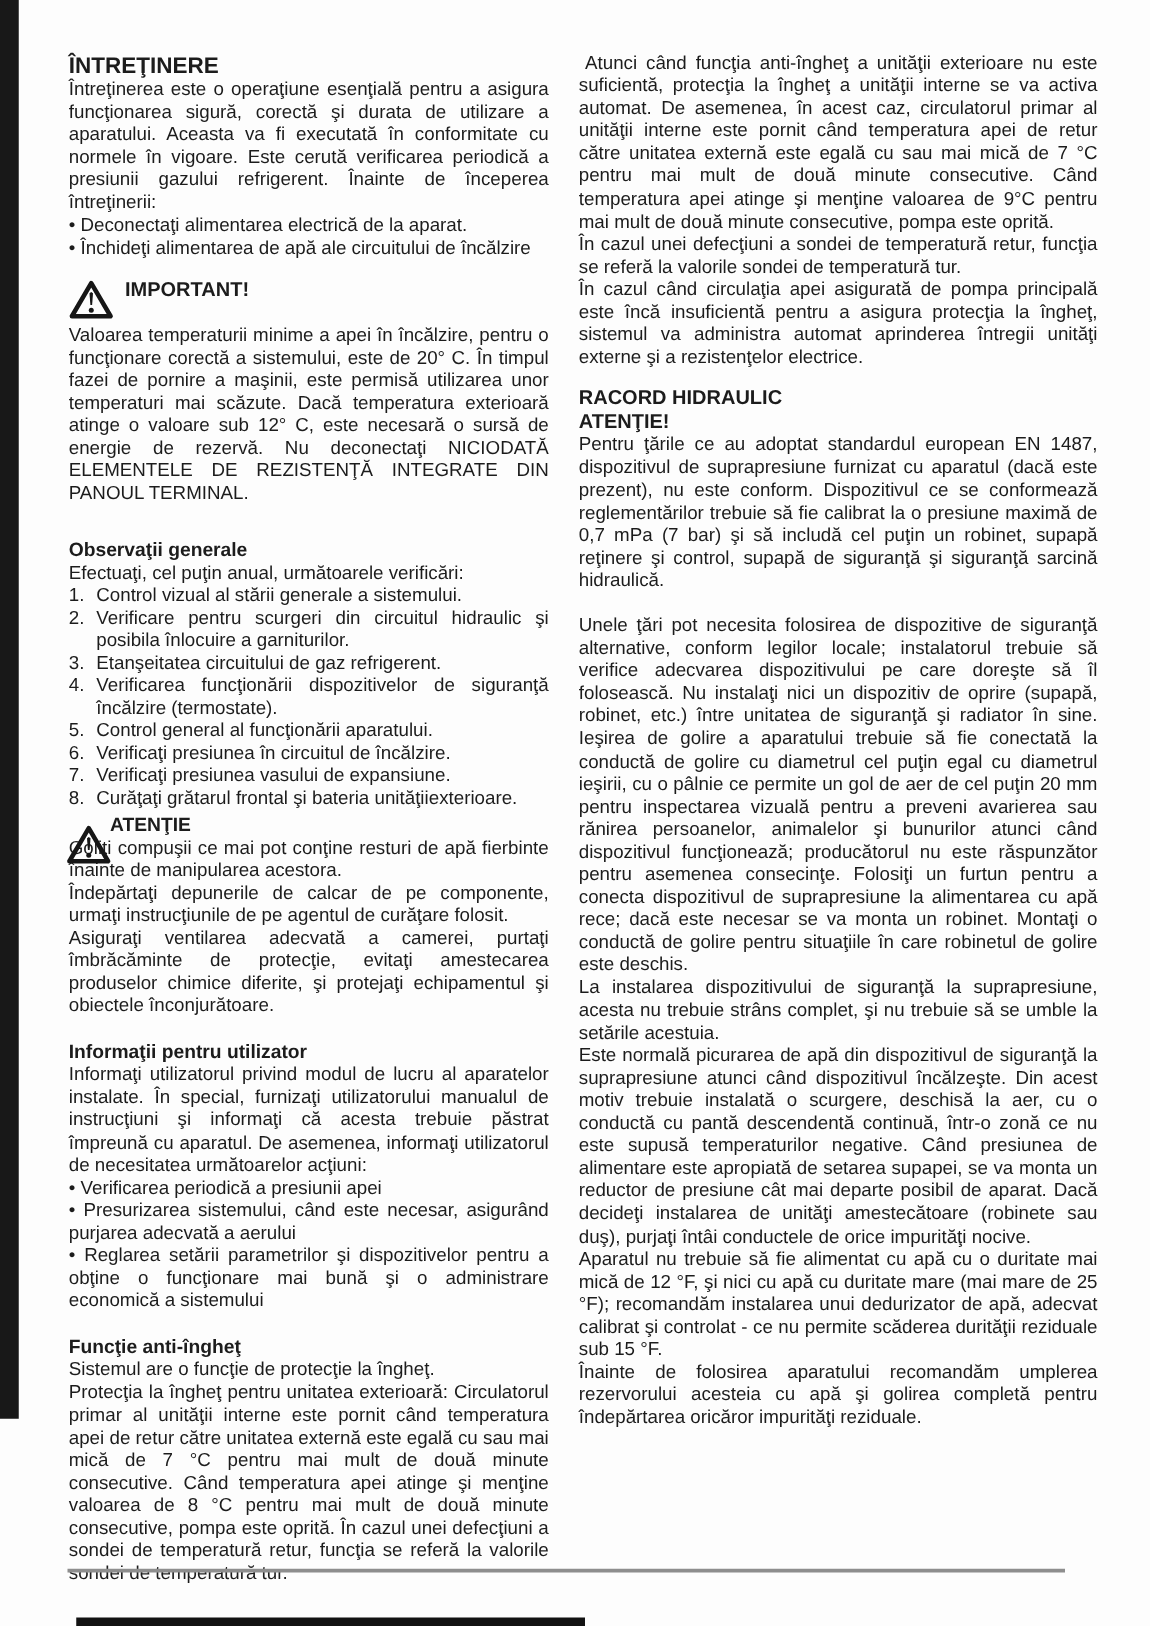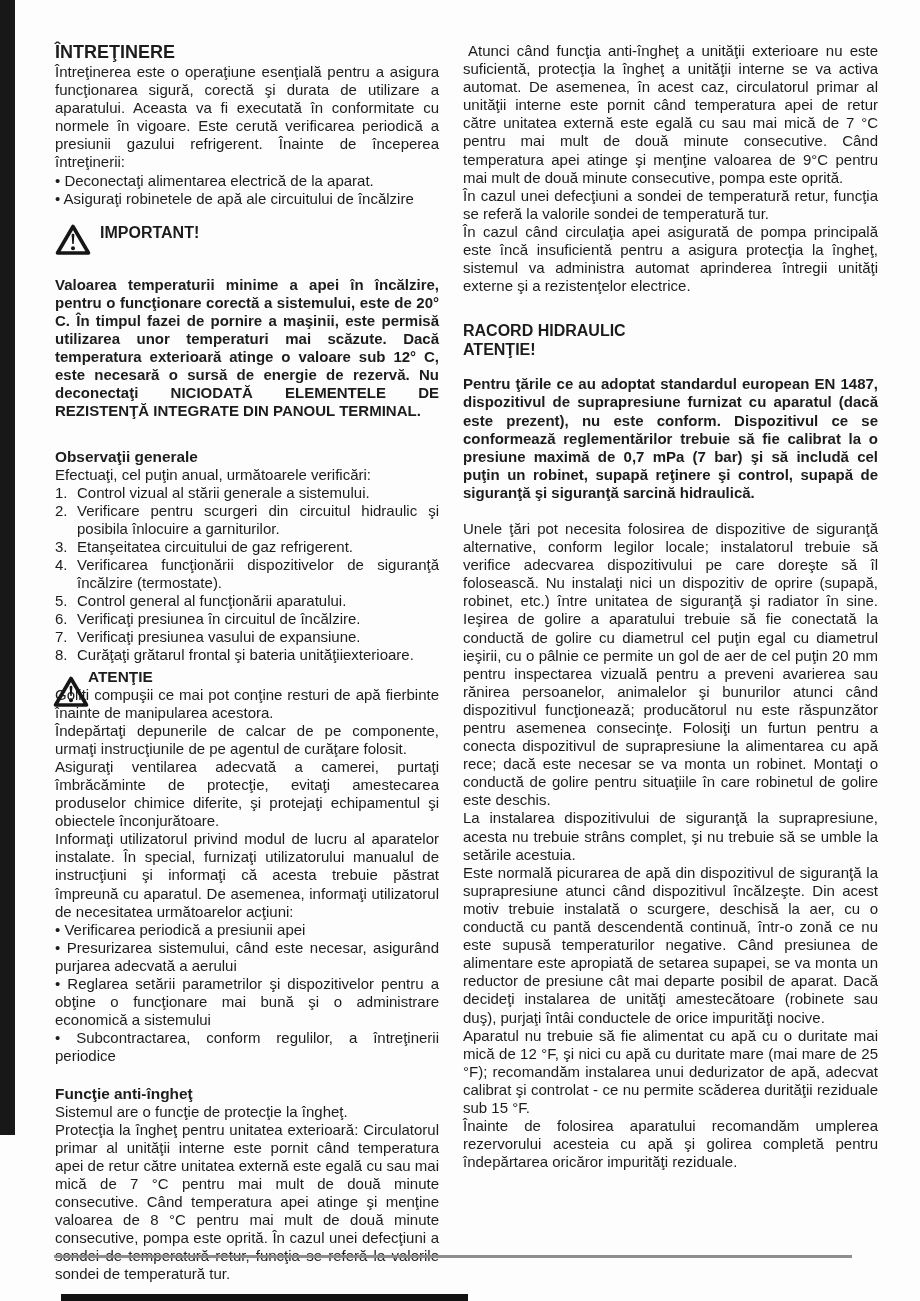--- a/index.html
+++ b/index.html
@@ -28,24 +28,24 @@
     line-height: 18.1px;
     text-align: justify;
   }
   .col-left  { left: 55px;  width: 384px; }
   .col-right { left: 463px; width: 415px; }
 
   h1 { font-size: 18px; font-weight: bold; line-height: 21px; text-align: left; }
   h2 { font-size: 15.4px; font-weight: bold; line-height: 19px; text-align: left; }
   h2.caps { font-size: 16px; }
   p  { margin: 0; }
-  .bold { font-weight: bold; margin-top: 16px; }
+  .bold { font-weight: normal; }
   .mt16 { margin-top: 26px; }
   .mt18 { margin-top: 18px; }
-  .mt26 { margin-top: 26px; }
+  .mt26 { margin-top: 14px; }
 
   .bullet-line { text-align: left; }
 
   .important-row {
     display: flex;
     gap: 9px;
     margin-top: 16px;
     height: 36px;
   }
   .important-row .imp-label {
@@ -85,21 +85,21 @@
 </head>
 <body>
 
 <div class="page">
   <div class="edge-bar"></div>
 
   <div class="col col-left">
     <h1>ÎNTREŢINERE</h1>
     <p>Întreţinerea este o operaţiune esenţială pentru a asigura funcţionarea sigură, corectă şi durata de utilizare a aparatului. Aceasta va fi executată în conformitate cu normele în vigoare. Este cerută verificarea periodică a presiunii gazului refrigerent. Înainte de începerea întreţinerii:</p>
     <p class="bullet-line">• Deconectaţi alimentarea electrică de la aparat.</p>
-    <p class="bullet-line">• Asiguraţi robinetele de apă ale circuitului de încălzire</p>
+    <p class="bullet-line">• Închideţi alimentarea de apă ale circuitului de încălzire</p>
 
     <div class="important-row">
       <span class="tri">
         <svg width="36" height="32" viewBox="0 0 36 32">
           <path d="M18 2.5 L33.5 29 H2.5 Z" fill="none" stroke="#161616" stroke-width="3.6" stroke-linejoin="round"></path>
           <path d="M18 9.5 L19.4 10.5 L18.7 20 H17.3 L16.6 10.5 Z" fill="#161616"></path>
           <circle cx="18" cy="24.2" r="2" fill="#161616"></circle>
         </svg>
       </span>
       <span class="imp-label">IMPORTANT!</span>
@@ -150,25 +150,25 @@
           <path d="M18 2.5 L33.5 29 H2.5 Z" fill="none" stroke="#161616" stroke-width="3.6" stroke-linejoin="round"></path>
           <path d="M18 9.5 L19.4 10.5 L18.7 20 H17.3 L16.6 10.5 Z" fill="#161616"></path>
           <circle cx="18" cy="24.2" r="2" fill="#161616"></circle>
         </svg>
       </span>
       <p>Goliţi compuşii ce mai pot conţine resturi de apă fierbinte înainte de manipularea acestora.</p>
       <p>Îndepărtaţi depunerile de calcar de pe componente, urmaţi instrucţiunile de pe agentul de curăţare folosit.</p>
       <p>Asiguraţi ventilarea adecvată a camerei, purtaţi îmbrăcăminte de protecţie, evitaţi amestecarea produselor chimice diferite, şi protejaţi echipamentul şi obiectele înconjurătoare.</p>
     </div>
 
+    <h2 class="mt18">Informaţii pentru utilizator</h2>
     <p>Informaţi utilizatorul privind modul de lucru al aparatelor instalate. În special, furnizaţi utilizatorului manualul de instrucţiuni şi informaţi că acesta trebuie păstrat împreună cu aparatul. De asemenea, informaţi utilizatorul de necesitatea următoarelor acţiuni:</p>
     <p>• Verificarea periodică a presiunii apei</p>
     <p>• Presurizarea sistemului, când este necesar, asigurând purjarea adecvată a aerului</p>
     <p>• Reglarea setării parametrilor şi dispozitivelor pentru a obţine o funcţionare mai bună şi o administrare economică a sistemului</p>
-    <p>• Subcontractarea, conform regulilor, a întreţinerii periodice</p>
 
     <h2 class="mt18">Funcţie anti-îngheţ</h2>
     <p>Sistemul are o funcţie de protecţie la îngheţ.</p>
     <p>Protecţia la îngheţ pentru unitatea exterioară: Circulatorul primar al unităţii interne este pornit când temperatura apei de retur către unitatea externă este egală cu sau mai mică de 7 °C pentru mai mult de două minute consecutive. Când temperatura apei atinge şi menţine valoarea de 8 °C pentru mai mult de două minute consecutive, pompa este oprită. În cazul unei defecţiuni a sondei de temperatură retur, funcţia se referă la valorile sondei de temperatură tur.</p>
   </div>
 
   <div class="col col-right">
     <p class="indent-first">Atunci când funcţia anti-îngheţ a unităţii exterioare nu este suficientă, protecţia la îngheţ a unităţii interne se va activa automat. De asemenea, în acest caz, circulatorul primar al unităţii interne este pornit când temperatura apei de retur către unitatea externă este egală cu sau mai mică de 7 °C pentru mai mult de două minute consecutive. Când temperatura apei atinge şi menţine valoarea de 9°C pentru mai mult de două minute consecutive, pompa este oprită.</p>
     <p>În cazul unei defecţiuni a sondei de temperatură retur, funcţia se referă la valorile sondei de temperatură tur.</p>
     <p>În cazul când circulaţia apei asigurată de pompa principală este încă insuficientă pentru a asigura protecţia la îngheţ, sistemul va administra automat aprinderea întregii unităţi externe şi a rezistenţelor electrice.</p>

